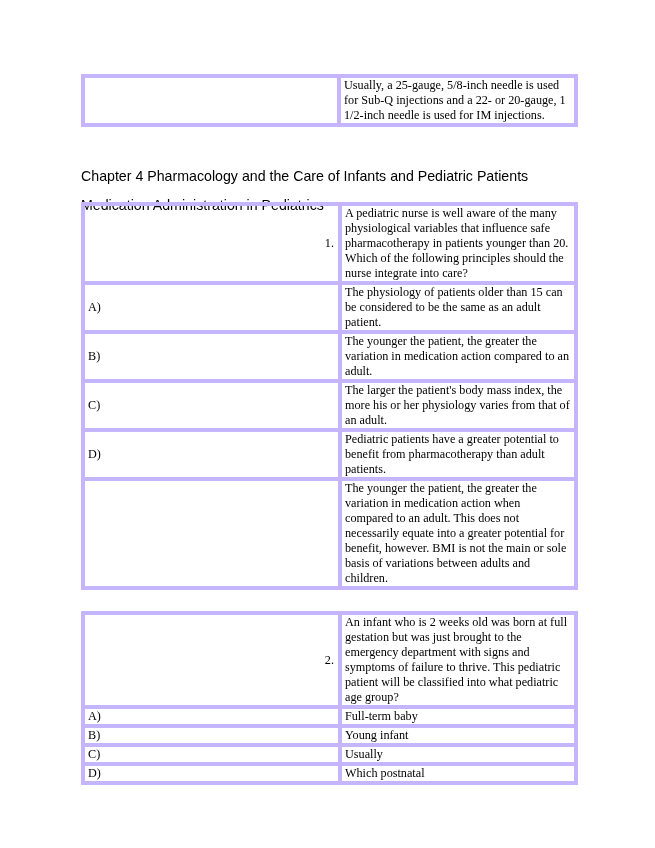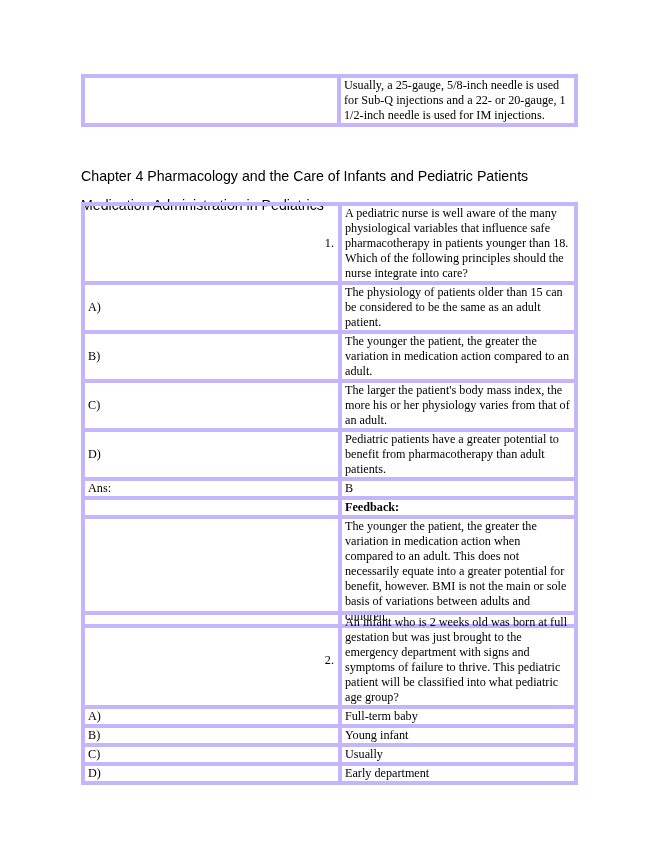--- a/index.html
+++ b/index.html
@@ -26,45 +26,37 @@
 </tbody>
   </table>
 
 <div class="heading sans" style="top:168px;">Chapter 4  Pharmacology and the Care of Infants and Pediatric Patients</div>
 <div class="heading sans" style="top:185px;margin-top:12px;">Medication Administration in Pediatrics</div>
 
 <table class="q serif" style="top:202px;">
   <tbody>
       <tr>
     <td class="left num">1.</td>
-    <td>A pediatric nurse is well aware of the many physiological variables that influence safe pharmacotherapy in patients younger than 18. Which of the following principles should the nurse integrate into care?</td>
+    <td>A pediatric nurse is well aware of the many physiological variables that influence safe pharmacotherapy in patients younger than 20. Which of the following principles should the nurse integrate into care?</td>
   </tr>
   <tr>
     <td class="left mid">A)</td>
     <td>The physiology of patients older than 15 can be considered to be the same as an adult patient.</td>
   </tr>
   <tr>
     <td class="left mid">B)</td>
     <td>The younger the patient, the greater the variation in medication action compared to an adult.</td>
   </tr>
   <tr>
     <td class="left mid">C)</td>
     <td>The larger the patient's body mass index, the more his or her physiology varies from that of an adult.</td>
   </tr>
   <tr>
     <td class="left mid">D)</td>
     <td>Pediatric patients have a greater potential to benefit from pharmacotherapy than adult patients.</td>
-  </tr>
-  <tr>
-    <td class="left">Ans:</td>
-    <td>B</td>
-  </tr>
-  <tr>
-    <td class="left"></td>
-    <td><b>Feedback:</b></td>
   </tr>
   <tr>
     <td class="left"></td>
     <td>The younger the patient, the greater the variation in medication action when compared to an adult. This does not necessarily equate into a greater potential for benefit, however. BMI is not the main or sole basis of variations between adults and children.</td>
   </tr>
 </tbody>
   </table>
 
 <table class="q serif" style="top:611px;">
   <tbody>
@@ -79,16 +71,16 @@
   <tr>
     <td class="left">B)</td>
     <td>Young infant</td>
   </tr>
   <tr>
     <td class="left">C)</td>
     <td>Usually</td>
   </tr>
   <tr>
     <td class="left">D)</td>
-    <td>Early department</td>
+    <td>Which postnatal</td>
   </tr>
 </tbody>
   </table>
 
 </body></html>

